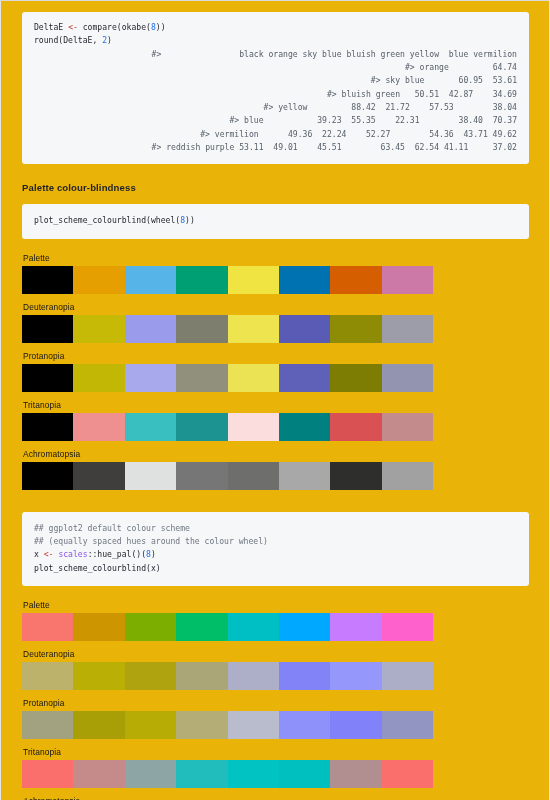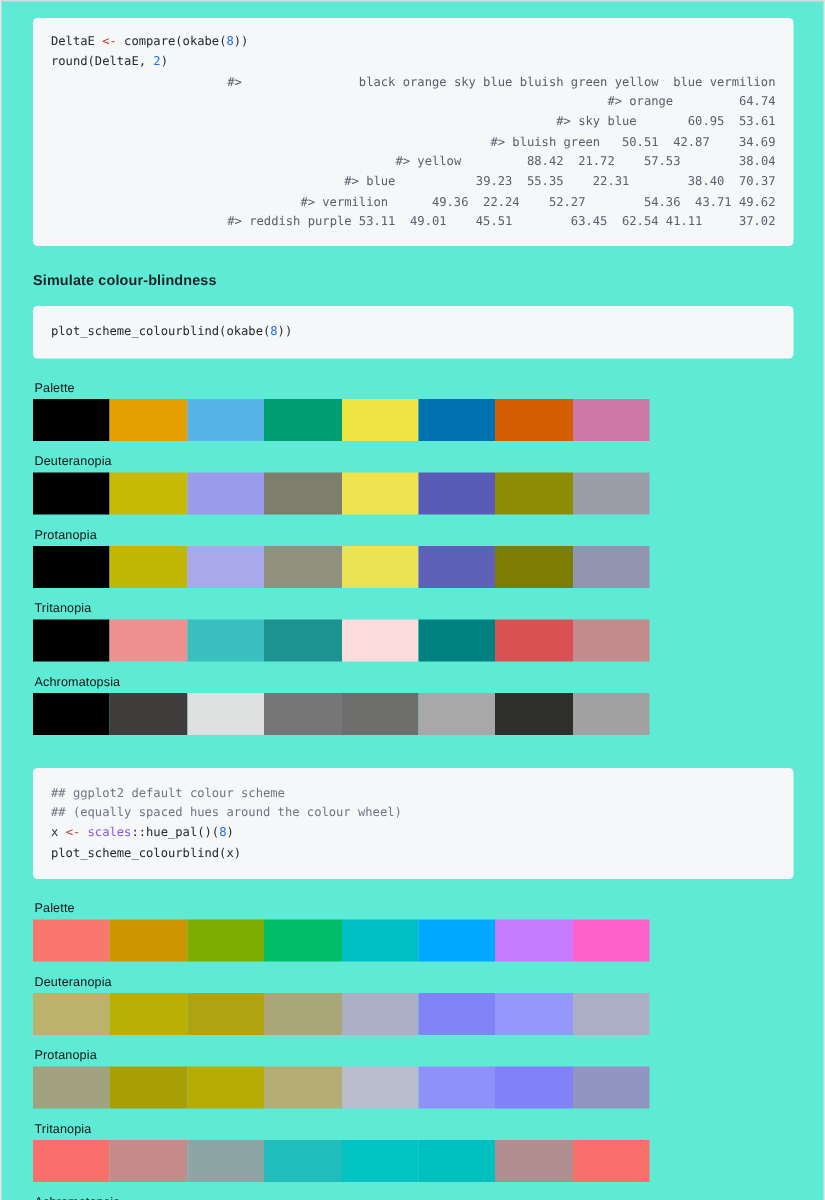--- a/index.html
+++ b/index.html
@@ -13,21 +13,21 @@
     overflow: hidden;
     font-family: "Liberation Sans", sans-serif;
     color: #1f2328;
     position: relative;
   }
   .page {
     position: absolute;
     left: 0; top: 0;
     width: 550px;
     height: 800px;
-    background: #5eead4;
+    background: #eab308;
     box-sizing: border-box;
     border-left: 1px solid #e3e5e8;
     border-right: 1px solid #e3e5e8;
     border-top: 1px solid #d8dadd;
   }
   .content {
     padding: 11px 20px 0 21px;
   }
 
   
@@ -89,23 +89,23 @@
   .gap-after-fig { height: 22px; }
 </style>
 </head>
 <body>
 
 <div class="page">
   <div class="content">
 
     <pre class="codeblock"><code><span class="code-line"><span class="tok-plain">DeltaE </span><span class="tok-op">&lt;-</span><span class="tok-plain"> compare(okabe(</span><span class="tok-num">8</span><span class="tok-plain">))</span></span><span class="code-line"><span class="tok-plain">round(DeltaE, </span><span class="tok-num">2</span><span class="tok-plain">)</span></span><span class="code-line tok-out">#&gt;                black orange sky blue bluish green yellow  blue vermilion</span><span class="code-line tok-out">#&gt; orange         64.74</span><span class="code-line tok-out">#&gt; sky blue       60.95  53.61</span><span class="code-line tok-out">#&gt; bluish green   50.51  42.87    34.69</span><span class="code-line tok-out">#&gt; yellow         88.42  21.72    57.53        38.04</span><span class="code-line tok-out">#&gt; blue           39.23  55.35    22.31        38.40  70.37</span><span class="code-line tok-out">#&gt; vermilion      49.36  22.24    52.27        54.36  43.71 49.62</span><span class="code-line tok-out">#&gt; reddish purple 53.11  49.01    45.51        63.45  62.54 41.11     37.02</span></code></pre>
 
-    <div class="section-heading">Simulate colour-blindness</div>
-
-    <pre class="codeblock tight"><code><span class="code-line"><span class="tok-plain">plot_scheme_colourblind(okabe(</span><span class="tok-num">8</span><span class="tok-plain">))</span></span></code></pre>
+    <div class="section-heading">Palette colour-blindness</div>
+
+    <pre class="codeblock tight"><code><span class="code-line"><span class="tok-plain">plot_scheme_colourblind(wheel(</span><span class="tok-num">8</span><span class="tok-plain">))</span></span></code></pre>
 
     <div class="figure">
       <div class="swatch-group">
         <div class="swatch-label">Palette</div>
         <div class="swatch-row">
           <div class="swatch" style="background-color: rgb(0, 0, 0);"></div>
           <div class="swatch" style="background-color: rgb(230, 159, 0);"></div>
           <div class="swatch" style="background-color: rgb(86, 180, 233);"></div>
           <div class="swatch" style="background-color: rgb(0, 158, 115);"></div>
           <div class="swatch" style="background-color: rgb(240, 228, 66);"></div>

